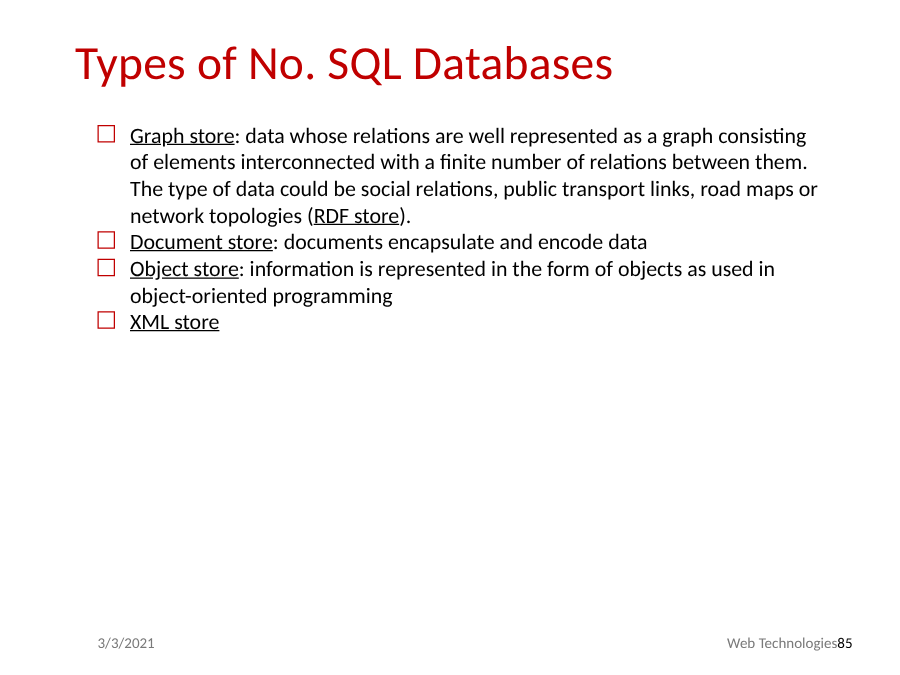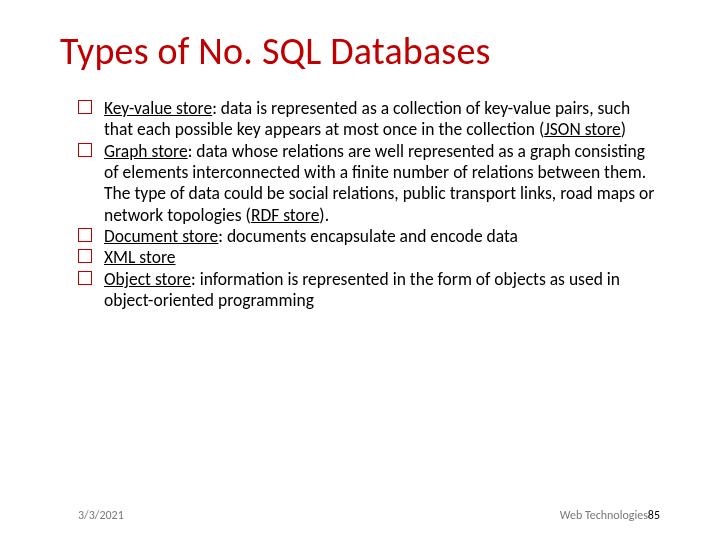--- a/index.html
+++ b/index.html
@@ -45,57 +45,53 @@
     border: 1.6px solid #c00000;
     display: inline-block;
   }
   .lead { text-decoration: underline; }
   .paren-link { color: #000; text-decoration: underline; }
   .footer {
     position: absolute;
     bottom: 18px;
     left: 0;
     width: 100%;
-    padding: 0 60px 0 78px;
+    padding: 0 38px 0 78px;
     display: flex;
     align-items: center;
     font-size: 12px;
     color: #7a7a7a;
   }
   .footer .date { flex: 0 0 auto; }
   .footer .center { flex: 1 1 auto; text-align: right; }
   .footer .page { flex: 0 0 auto; color: #000000; }
 </style>
 </head>
 <body>
 
 <div class="slide">
 
   <h1 class="title">Types of No. SQL Databases</h1>
 
   <ul class="bullets">
     <li>
       <span class="bullet-icon"></span>
-      <span class="lead">Key-value store</span><span>: data is represented as a collection of key-value pairs, such that each possible key appears at most once in the collection (</span><span class="paren-link">JSON store</span><span>)</span>
-    </li>
-    <li>
-      <span class="bullet-icon"></span>
       <span class="lead">Graph store</span><span>: data whose relations are well represented as a graph consisting of elements interconnected with a finite number of relations between them. The type of data could be social relations, public transport links, road maps or network topologies (</span><span class="paren-link">RDF store</span><span>).</span>
     </li>
     <li>
       <span class="bullet-icon"></span>
       <span class="lead">Document store</span><span>: documents encapsulate and encode data</span>
     </li>
     <li>
       <span class="bullet-icon"></span>
-      <span class="lead">XML store</span>
+      <span class="lead">Object store</span><span>: information is represented in the form of objects as used in object-oriented programming</span>
     </li>
     <li>
       <span class="bullet-icon"></span>
-      <span class="lead">Object store</span><span>: information is represented in the form of objects as used in object-oriented programming</span>
+      <span class="lead">XML store</span>
     </li>
   </ul>
 
   <div class="footer">
     <span class="date">3/3/2021</span>
     <span class="center">Web Technologies</span>
     <span class="page">85</span>
   </div>
 
 </div>

